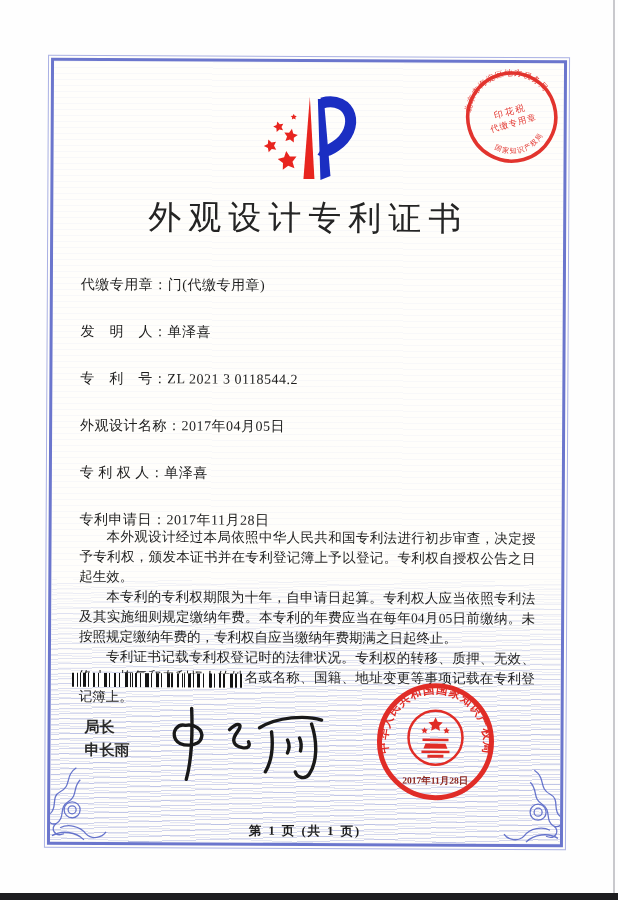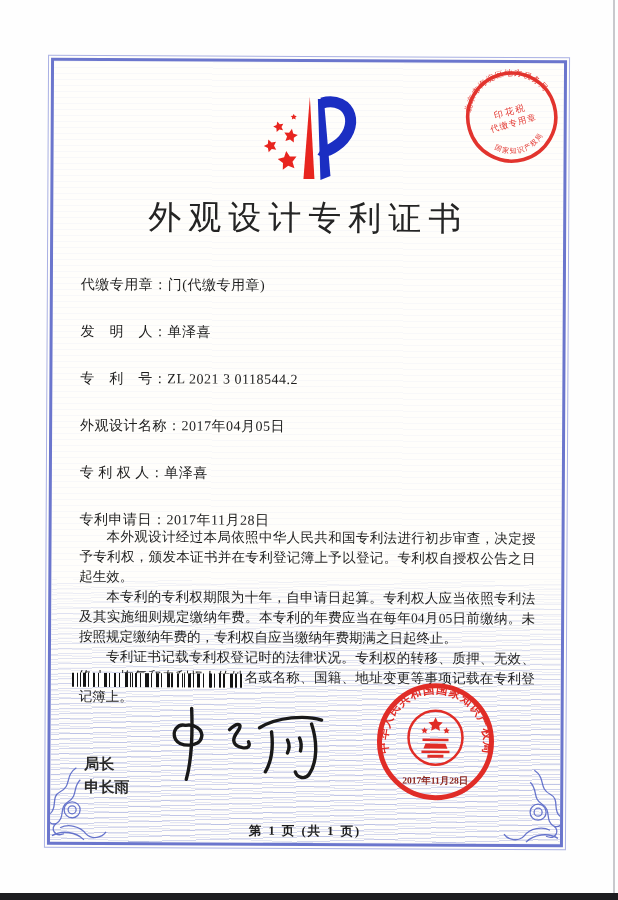--- a/index.html
+++ b/index.html
@@ -25,21 +25,21 @@
        letter-spacing:7px;font-weight:500;color:#242424;}
   .fields{position:absolute;left:28px;top:215px;right:30px;}
   .field{height:47px;font-size:14px;letter-spacing:.5px;color:#1d1d1d;}
   .paras{position:absolute;left:28px;right:26px;top:466px;font-size:13.5px;line-height:20px;
        text-align:justify;color:#1e1e1e;}
   .paras p{margin:0;text-indent:2em;}
   .barcode{position:absolute;left:21px;top:612px;width:172px;height:14px;
        background-image:
          repeating-linear-gradient(90deg,rgba(0,0,0,0) 0 8px,#151515 8px 9px,rgba(0,0,0,0) 9px 13px),
          repeating-linear-gradient(90deg,#151515 0 2px,#fff 2px 5px,#151515 5px 6px,#fff 6px 11px,#151515 11px 14px,#fff 14px 16px,#151515 16px 17px,#fff 17px 21px);}
-  .signer{position:absolute;left:34px;top:655px;font-size:15px;font-weight:bold;line-height:23px;color:#2a2a2a;margin-top:37px;}
+  .signer{position:absolute;left:34px;top:655px;font-size:15px;font-weight:bold;line-height:23px;color:#2a2a2a;}
   .signature{position:absolute;left:105px;top:642px;}
   .seal-bottom{position:absolute;left:324px;top:618px;opacity:.96;}
   .flourish{position:absolute;bottom:-2px;}
   .flourish.fl-left{left:-4px;}
   .flourish.fl-right{right:-4px;transform:scaleX(-1);}
   .footer{position:absolute;left:0;right:0;bottom:3px;text-align:center;font-size:12.5px;
        font-weight:bold;letter-spacing:2px;color:#1c1c1c;}
 </style>
 </head>
 <body>

